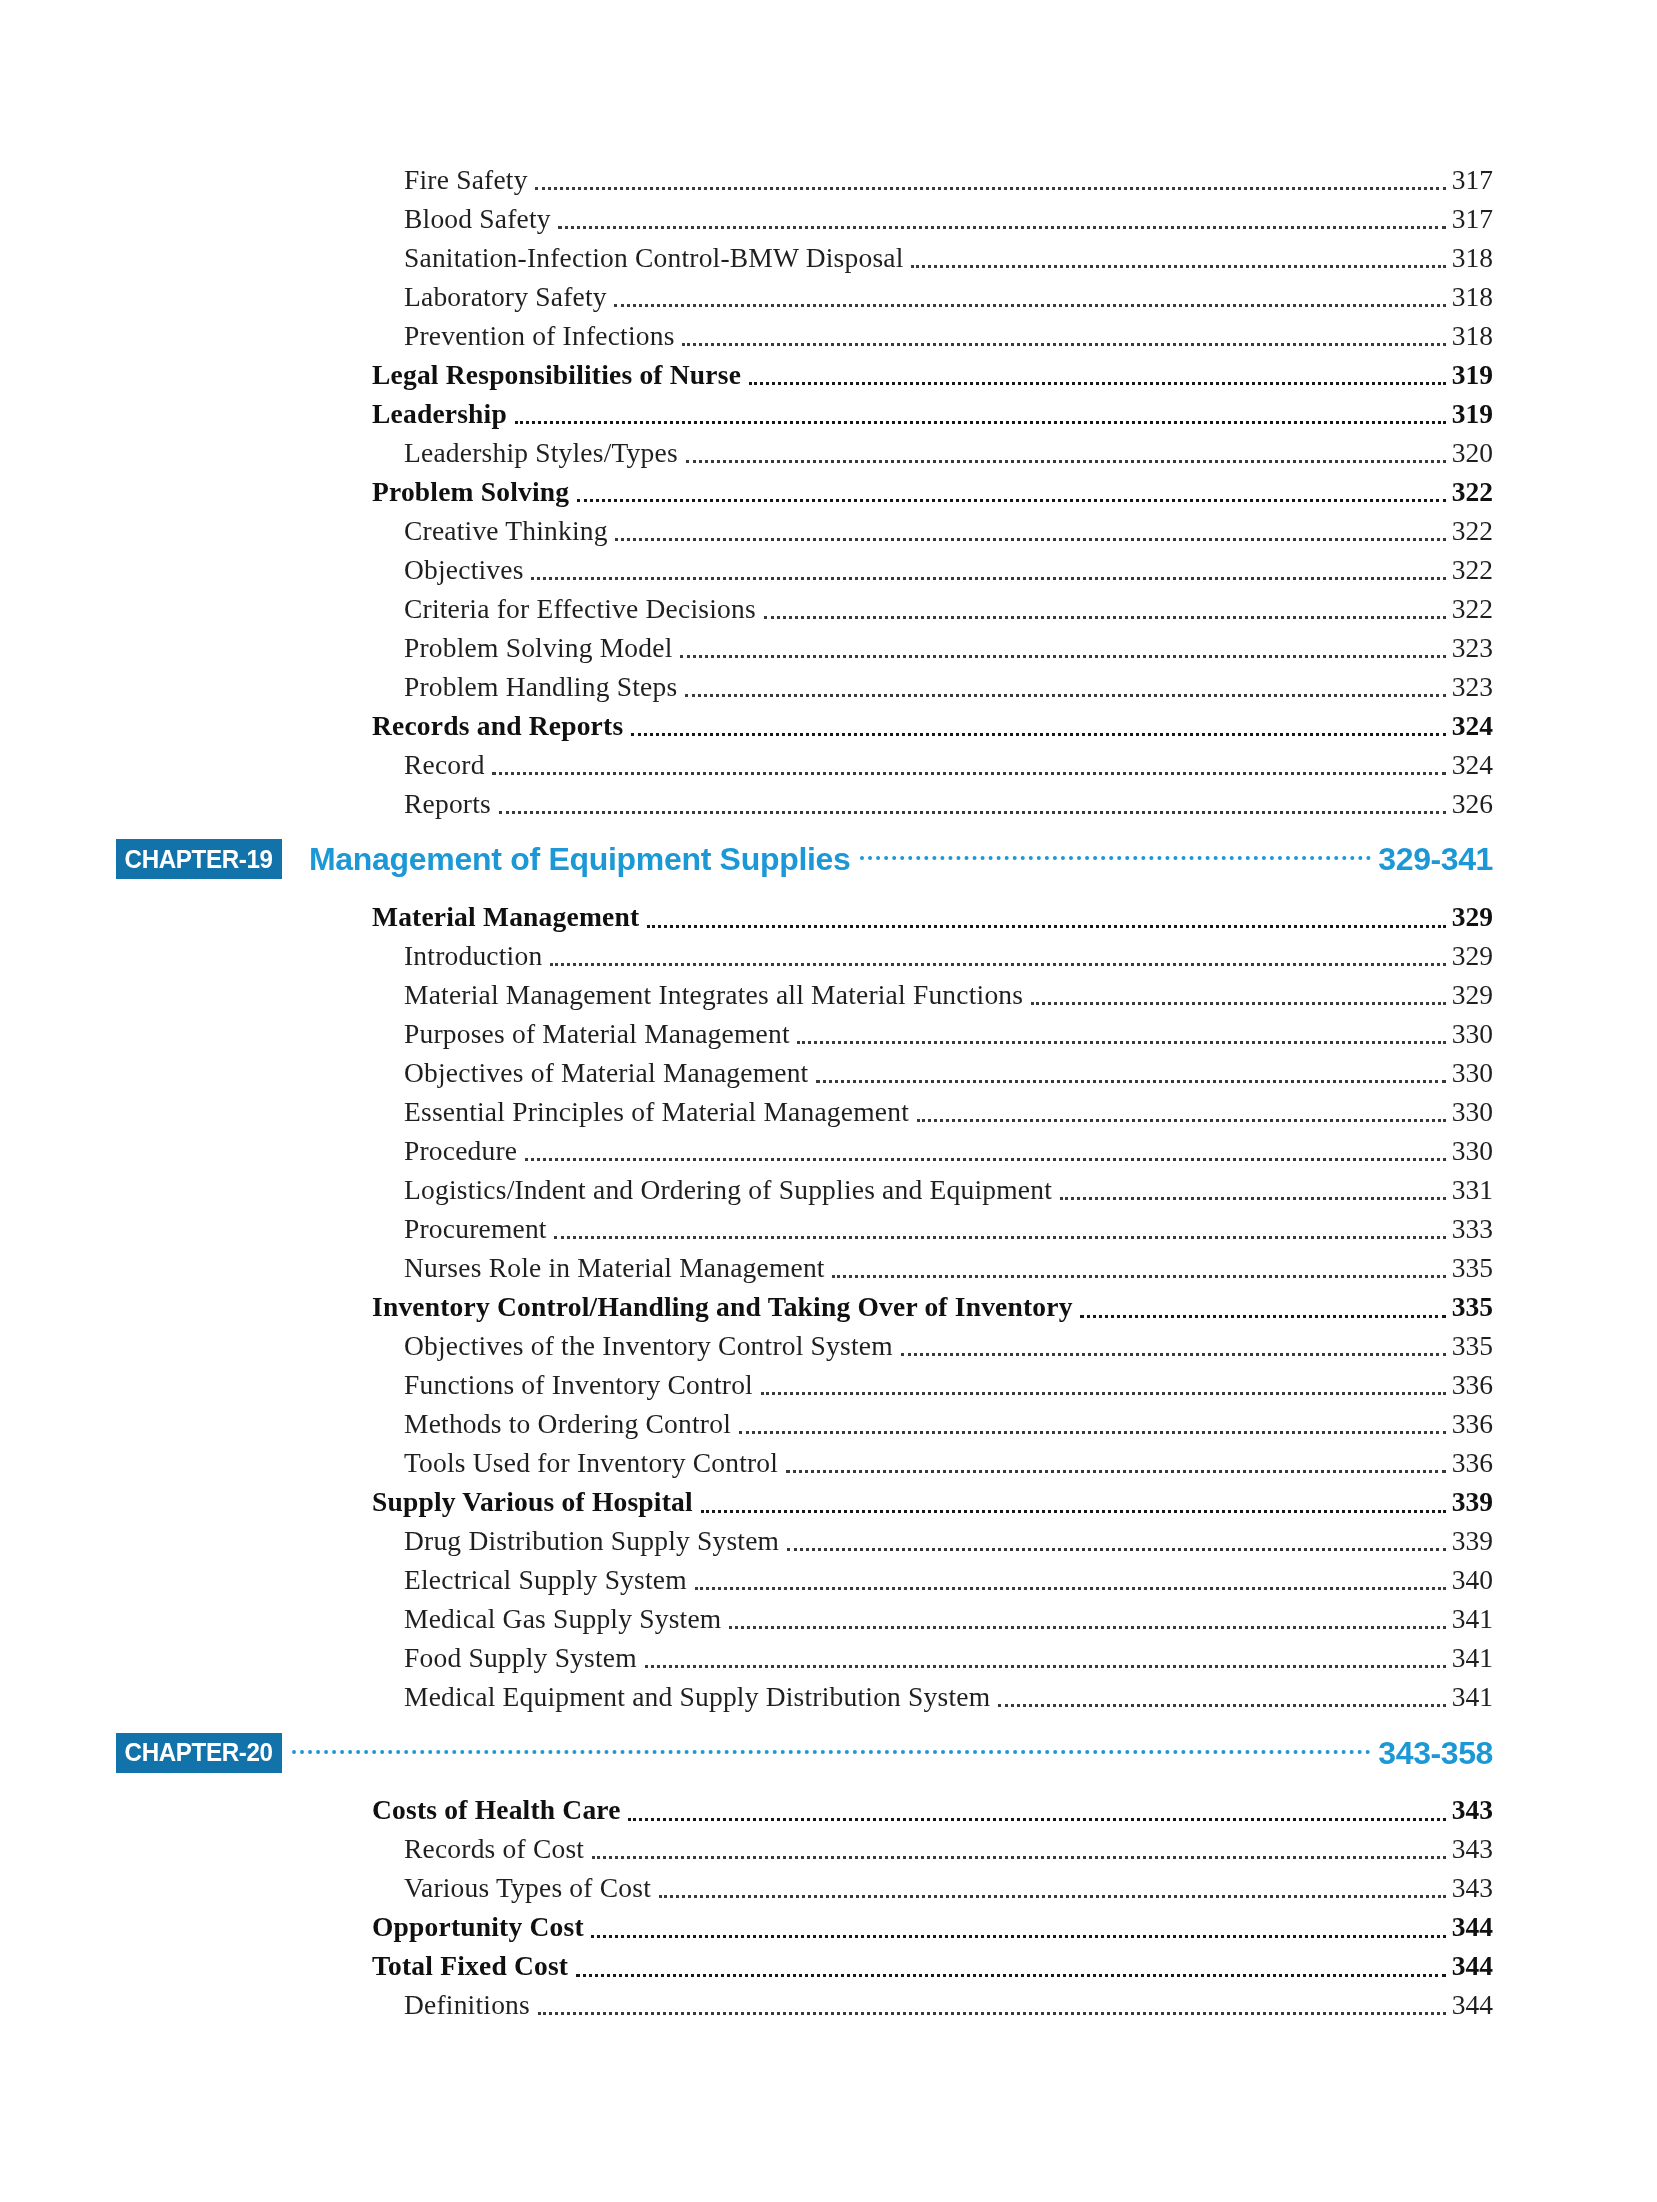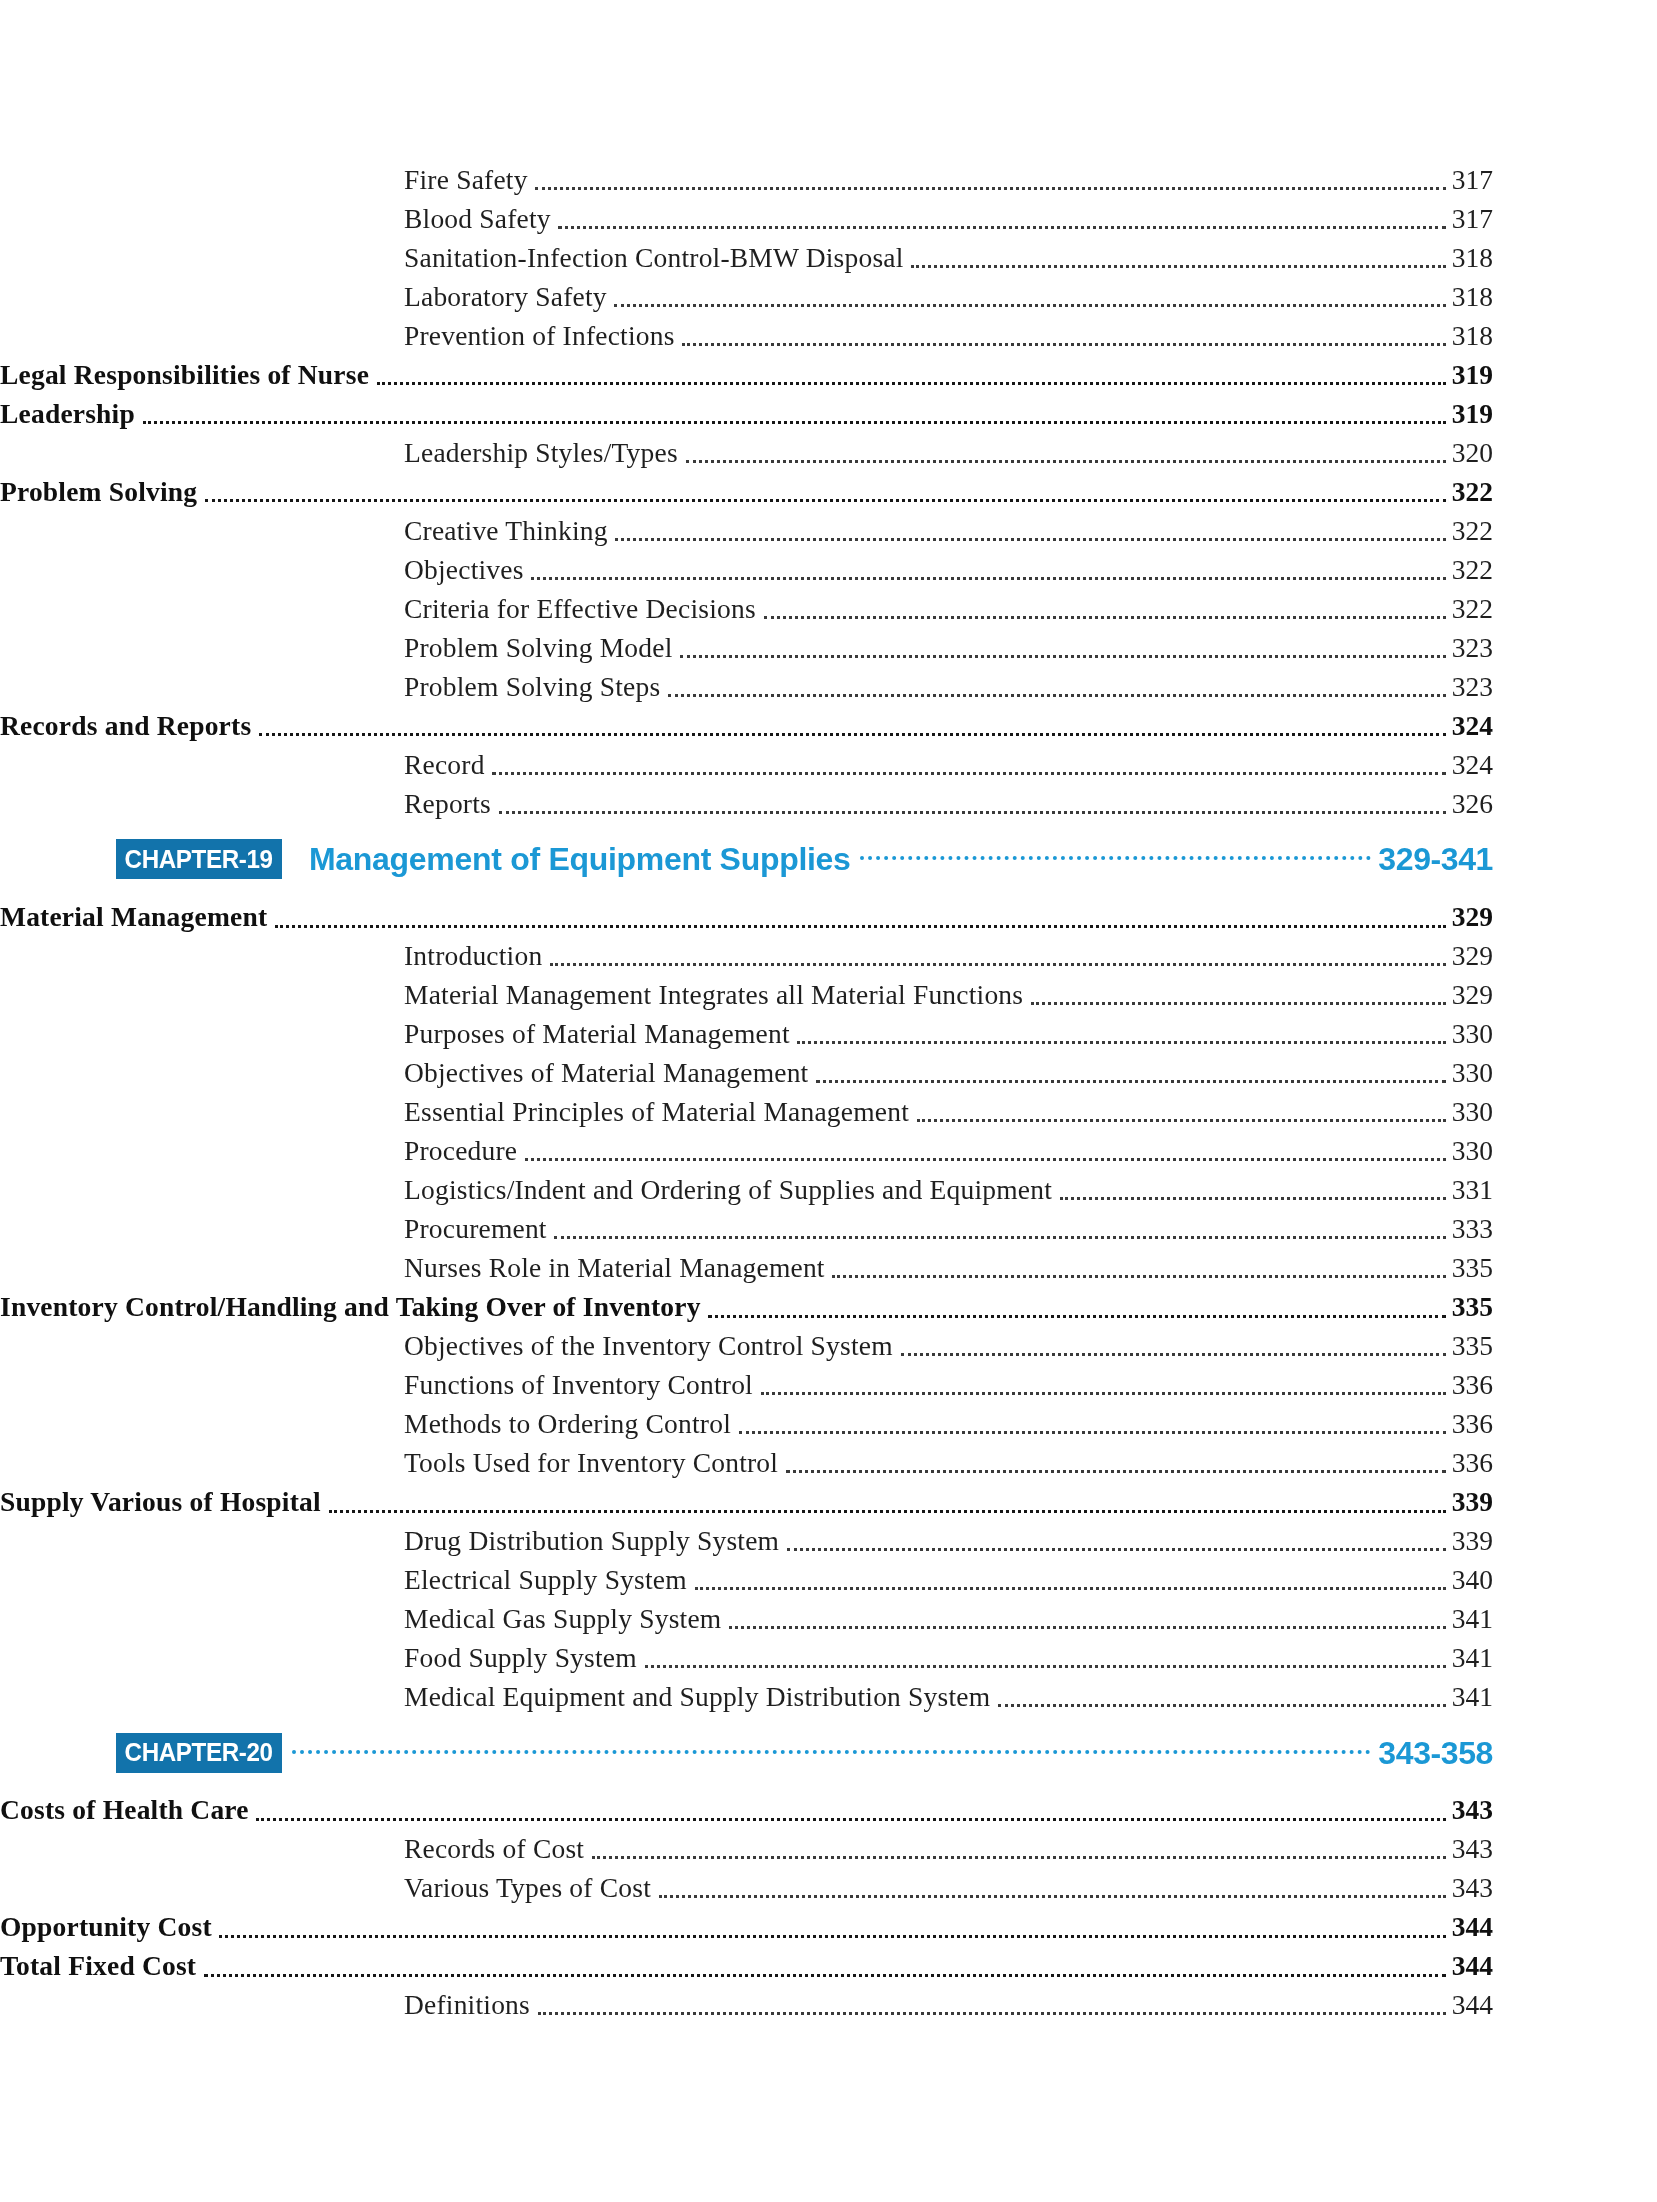--- a/index.html
+++ b/index.html
@@ -34,21 +34,21 @@
     white-space: nowrap;
     letter-spacing: 0.2px;
   }
   .row .page-num {
     font-size: 27.5px;
     line-height: 1;
     color: #1f1f1f;
     white-space: nowrap;
   }
   .row.lvl2 { padding-left: 404px; }
-  .row.lvl1 { }
+  .row.lvl1 { padding-left: 372px; }
   .row.lvl1 .label,
   .row.lvl1 .page-num { font-weight: 700; color: #101010; }
   .leader {
     flex: 1 1 auto;
     height: 0;
     border-bottom: 3px dotted var(--dot, #3a3a3a);
     margin: 0 6px 3.4px 7.7px;
   }
   .row.lvl1 .leader {
     border-bottom: 3.9px dotted #161616;
@@ -174,21 +174,21 @@
             <span class="label">Criteria for Effective Decisions</span>
             <span class="leader"></span>
             <span class="page-num">322</span>
           </div>
           <div class="row lvl2">
             <span class="label">Problem Solving Model</span>
             <span class="leader"></span>
             <span class="page-num">323</span>
           </div>
           <div class="row lvl2">
-            <span class="label">Problem Solving Steps</span>
+            <span class="label">Problem Handling Steps</span>
             <span class="leader"></span>
             <span class="page-num">323</span>
           </div>
           <div class="row lvl1">
             <span class="label">Records and Reports</span>
             <span class="leader"></span>
             <span class="page-num">324</span>
           </div>
           <div class="row lvl2">
             <span class="label">Record</span>

